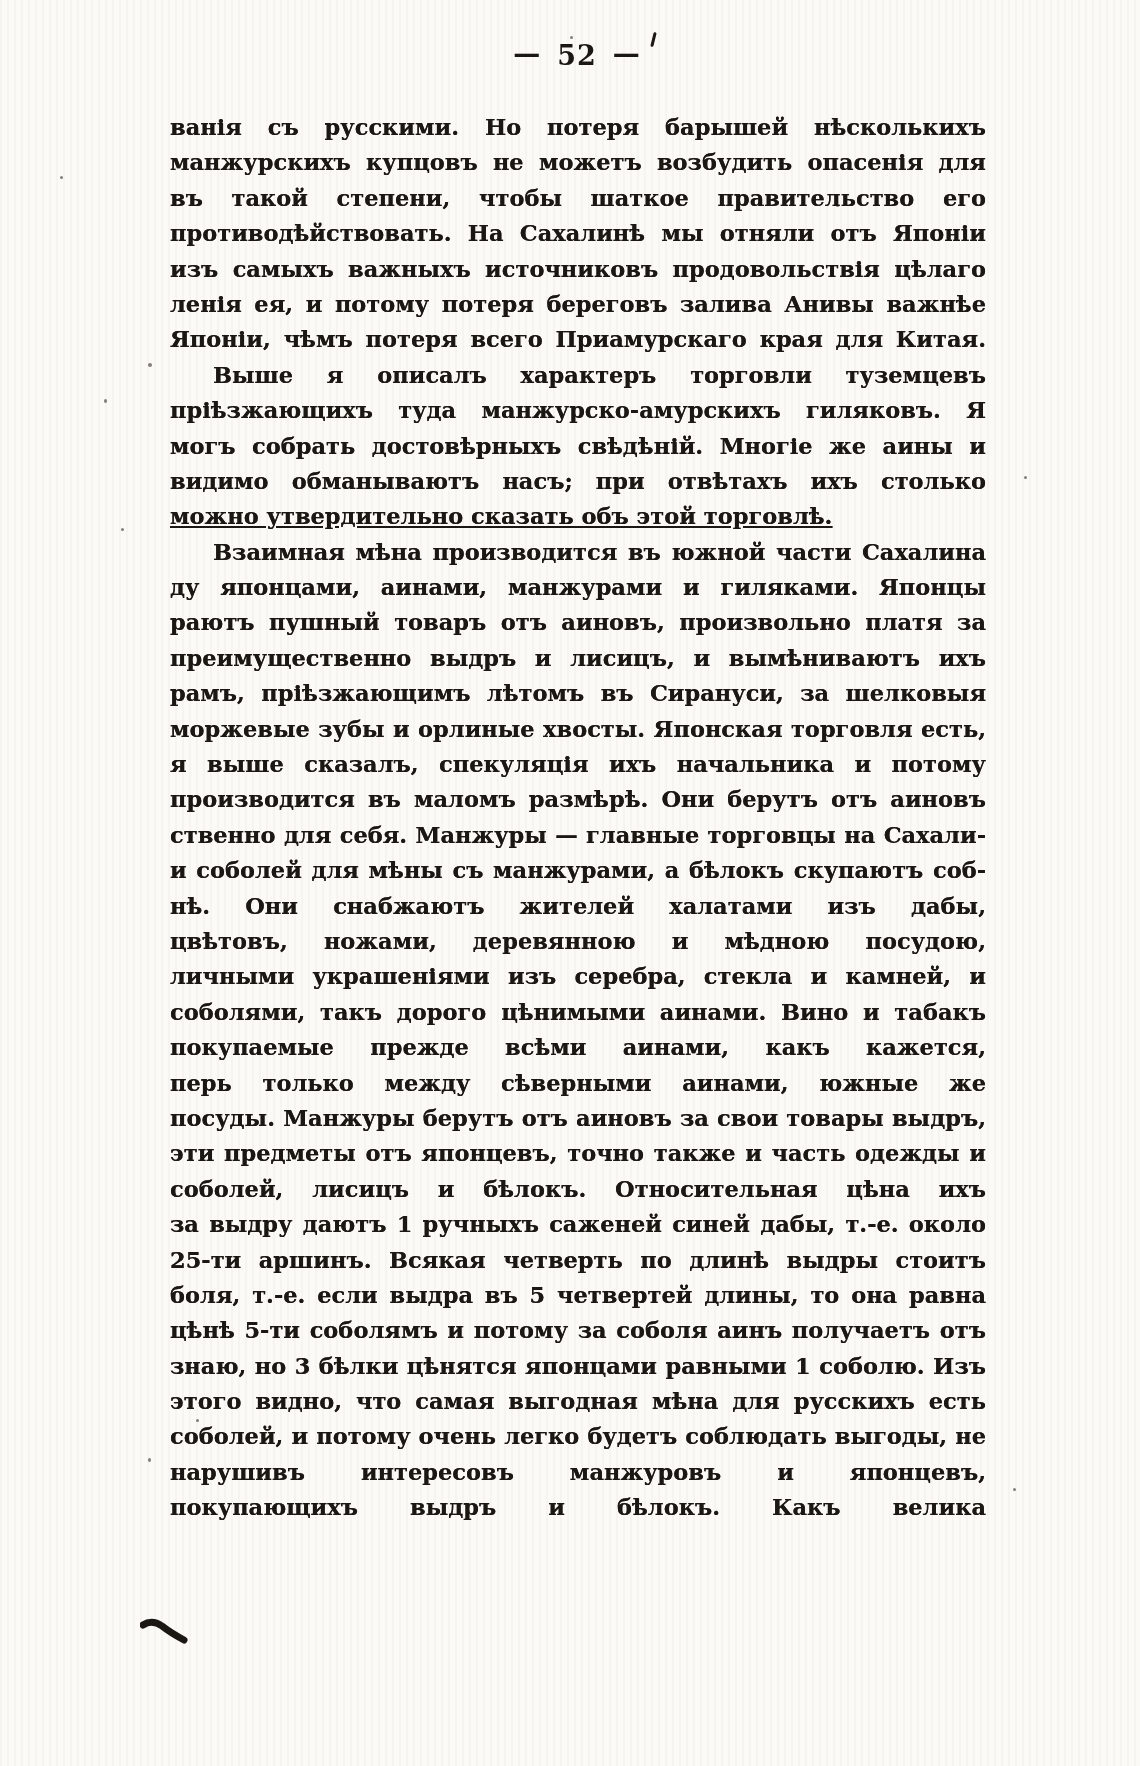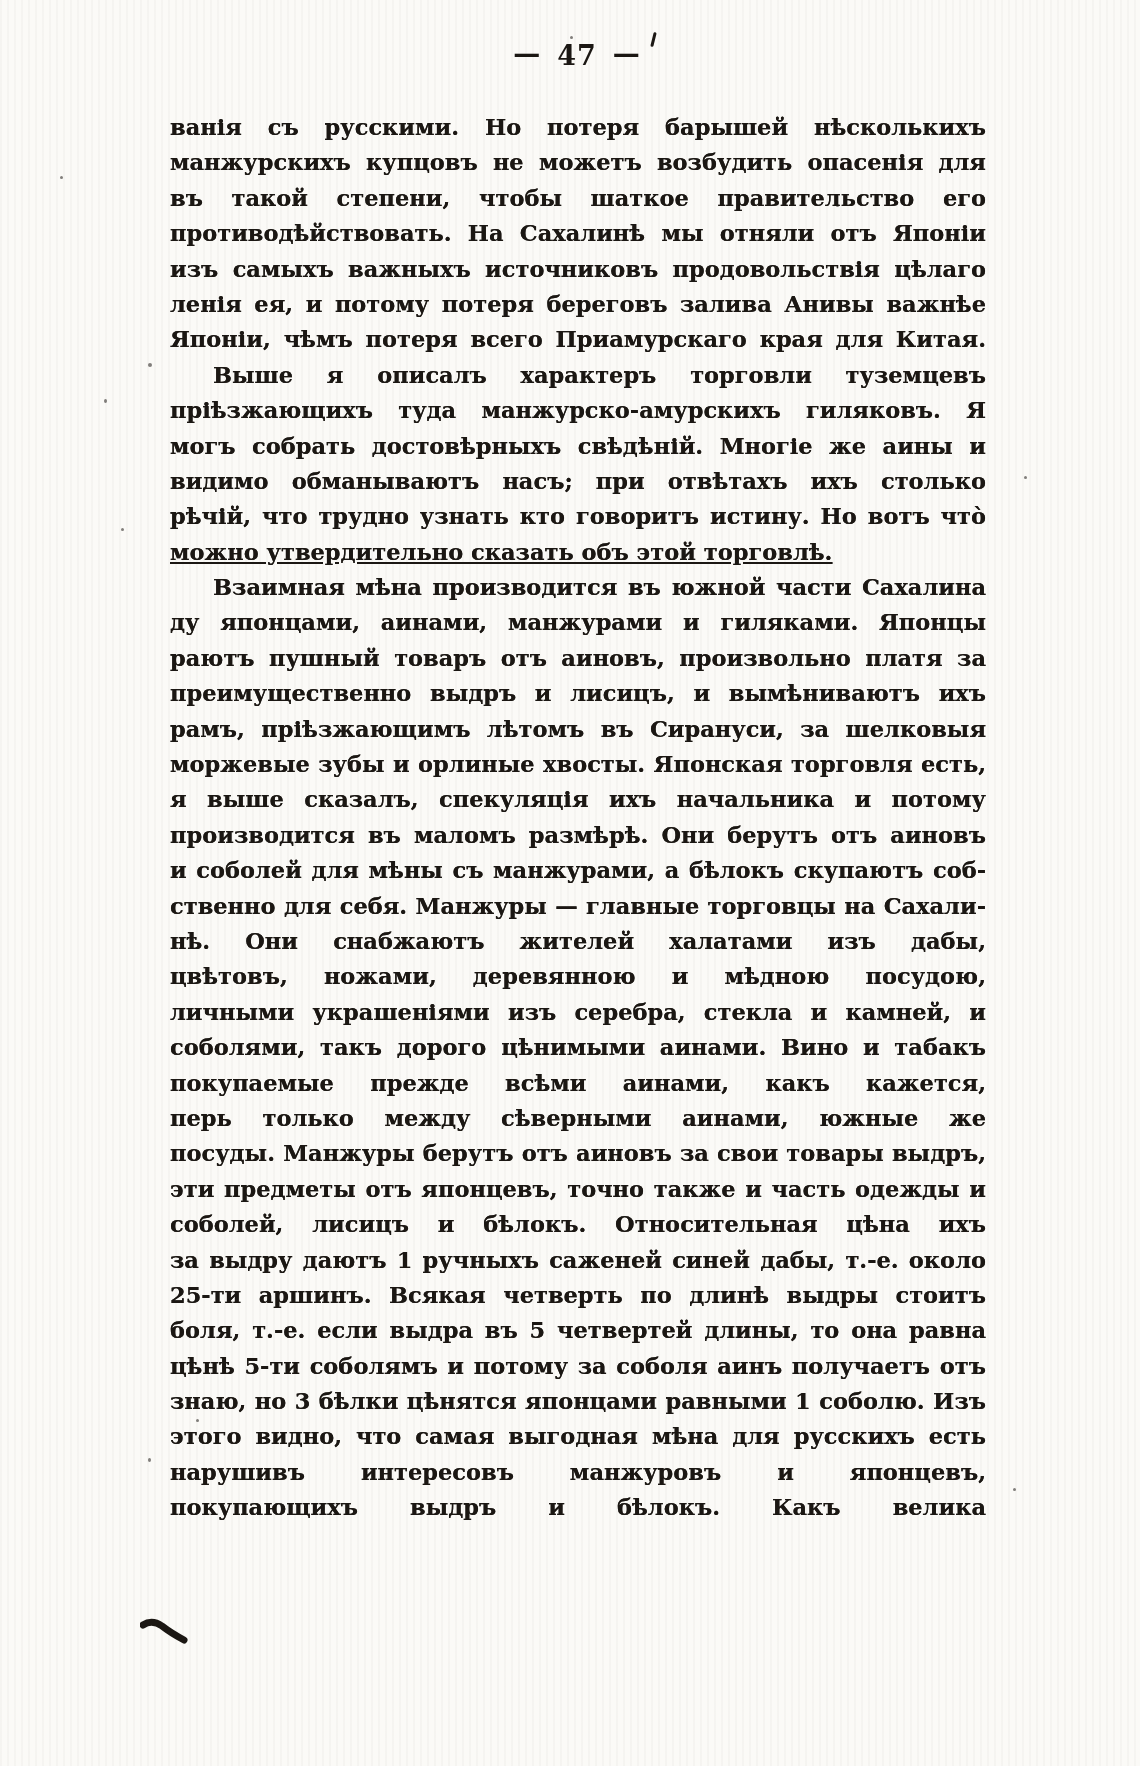--- a/index.html
+++ b/index.html
@@ -41,64 +41,64 @@
     transform: rotate(14deg); border-radius: 2px;
   }
   .ink-smudge { position: absolute; }
 </style>
 </head>
 <body>
 
 <div class="page">
 
   <div class="page-header">
-    <span class="dash">—</span><span>47</span><span class="dash">—</span>
+    <span class="dash">—</span><span>52</span><span class="dash">—</span>
   </div>
 
   <div class="stray-tick" style="left:652px; top:32px;"></div>
 
   <div class="text-block">
       <div class="line">ванія съ русскими. Но потеря барышей нѣсколькихъ мелкихъ</div>
       <div class="line">манжурскихъ купцовъ не можетъ возбудить опасенія для Китая</div>
       <div class="line">въ такой степени, чтобы шаткое правительство его рѣшилось</div>
       <div class="line">противодѣйствовать. На Сахалинѣ мы отняли отъ Японіи одинъ</div>
       <div class="line">изъ самыхъ важныхъ источниковъ продовольствія цѣлаго насе-</div>
       <div class="line">ленія ея, и потому потеря береговъ залива Анивы важнѣе для</div>
       <div class="line">Японіи, чѣмъ потеря всего Приамурскаго края для Китая.</div>
       <div class="line indent">Выше я описалъ характеръ торговли туземцевъ Сахалина и</div>
       <div class="line">пріѣзжающихъ туда манжурско-амурскихъ гиляковъ. Я приз-</div>
       <div class="line">могъ собрать достовѣрныхъ свѣдѣній. Многіе же аины и японцы</div>
       <div class="line">видимо обманываютъ насъ; при отвѣтахъ ихъ столько противо-</div>
-      <div class="line">рѣчій, что трудно узнать кто говоритъ истину. Но вотъ что̀</div>
       <div class="line short">можно утвердительно сказать объ этой торговлѣ.</div>
       <div class="line indent">Взаимная мѣна производится въ южной части Сахалина меж-</div>
       <div class="line">ду японцами, аинами, манжурами и гиляками. Японцы отби-</div>
       <div class="line">раютъ пушный товаръ отъ аиновъ, произвольно платя за него,</div>
       <div class="line">преимущественно выдръ и лисицъ, и вымѣниваютъ ихъ манжу-</div>
       <div class="line">рамъ, пріѣзжающимъ лѣтомъ въ Сирануси, за шелковыя матеріи,</div>
       <div class="line">моржевые зубы и орлиные хвосты. Японская торговля есть, какъ</div>
       <div class="line">я выше сказалъ, спекуляція ихъ начальника и потому вѣроятно</div>
       <div class="line">производится въ маломъ размѣрѣ. Они берутъ отъ аиновъ также</div>
+      <div class="line">ственно для себя. Манжуры — главные торговцы на Сахали-</div>
       <div class="line">и соболей для мѣны съ манжурами, а бѣлокъ скупаютъ соб-</div>
-      <div class="line">ственно для себя. Манжуры — главные торговцы на Сахали-</div>
       <div class="line">нѣ. Они снабжаютъ жителей халатами изъ дабы, различныхъ</div>
       <div class="line">цвѣтовъ, ножами, деревянною и мѣдною посудою, трубками, раз-</div>
       <div class="line">личными украшеніями изъ серебра, стекла и камней, и наконецъ</div>
       <div class="line">соболями, такъ дорого цѣнимыми аинами. Вино и табакъ ихъ,</div>
       <div class="line">покупаемые прежде всѣми аинами, какъ кажется, расходятся те-</div>
       <div class="line">перь только между сѣверными аинами, южные же получаютъ</div>
       <div class="line">посуды. Манжуры берутъ отъ аиновъ за свои товары выдръ,</div>
       <div class="line">эти предметы отъ японцевъ, точно также и часть одежды и</div>
       <div class="line">соболей, лисицъ и бѣлокъ. Относительная цѣна ихъ слѣдующая:</div>
       <div class="line">за выдру даютъ 1 ручныхъ саженей синей дабы, т.-е. около</div>
       <div class="line">25-ти аршинъ. Всякая четверть по длинѣ выдры стоитъ одного со-</div>
       <div class="line">боля, т.-е. если выдра въ 5 четвертей длины, то она равна въ</div>
       <div class="line">цѣнѣ 5-ти соболямъ и потому за соболя аинъ получаетъ отъ ман-</div>
       <div class="line">знаю, но 3 бѣлки цѣнятся японцами равными 1 соболю. Изъ</div>
       <div class="line">этого видно, что самая выгодная мѣна для русскихъ есть мѣна на</div>
+      <div class="line">соболей, и потому очень легко будетъ соблюдать выгоды, не</div>
       <div class="line">нарушивъ интересовъ манжуровъ и японцевъ, предпочтительно</div>
       <div class="line">покупающихъ выдръ и бѣлокъ. Какъ велика промышленность ту-</div>
     </div>
 
   <div class="ink-smudge" style="left:140px; top:1616px;">
     <svg width="48" height="32" viewBox="0 0 48 32">
       <path d="M3 9 Q 12 3 22 10 Q 31 17 44 24" stroke="#1b1713" stroke-width="7" fill="none" stroke-linecap="round"></path>
     </svg>
   </div>
 

